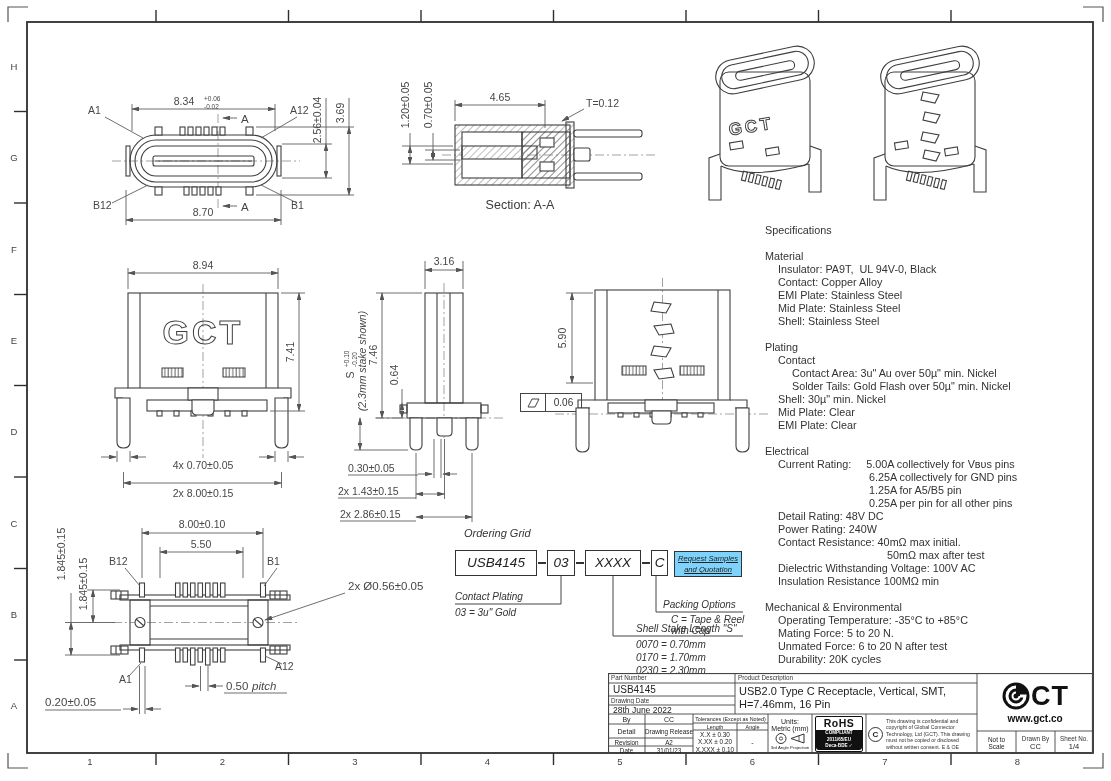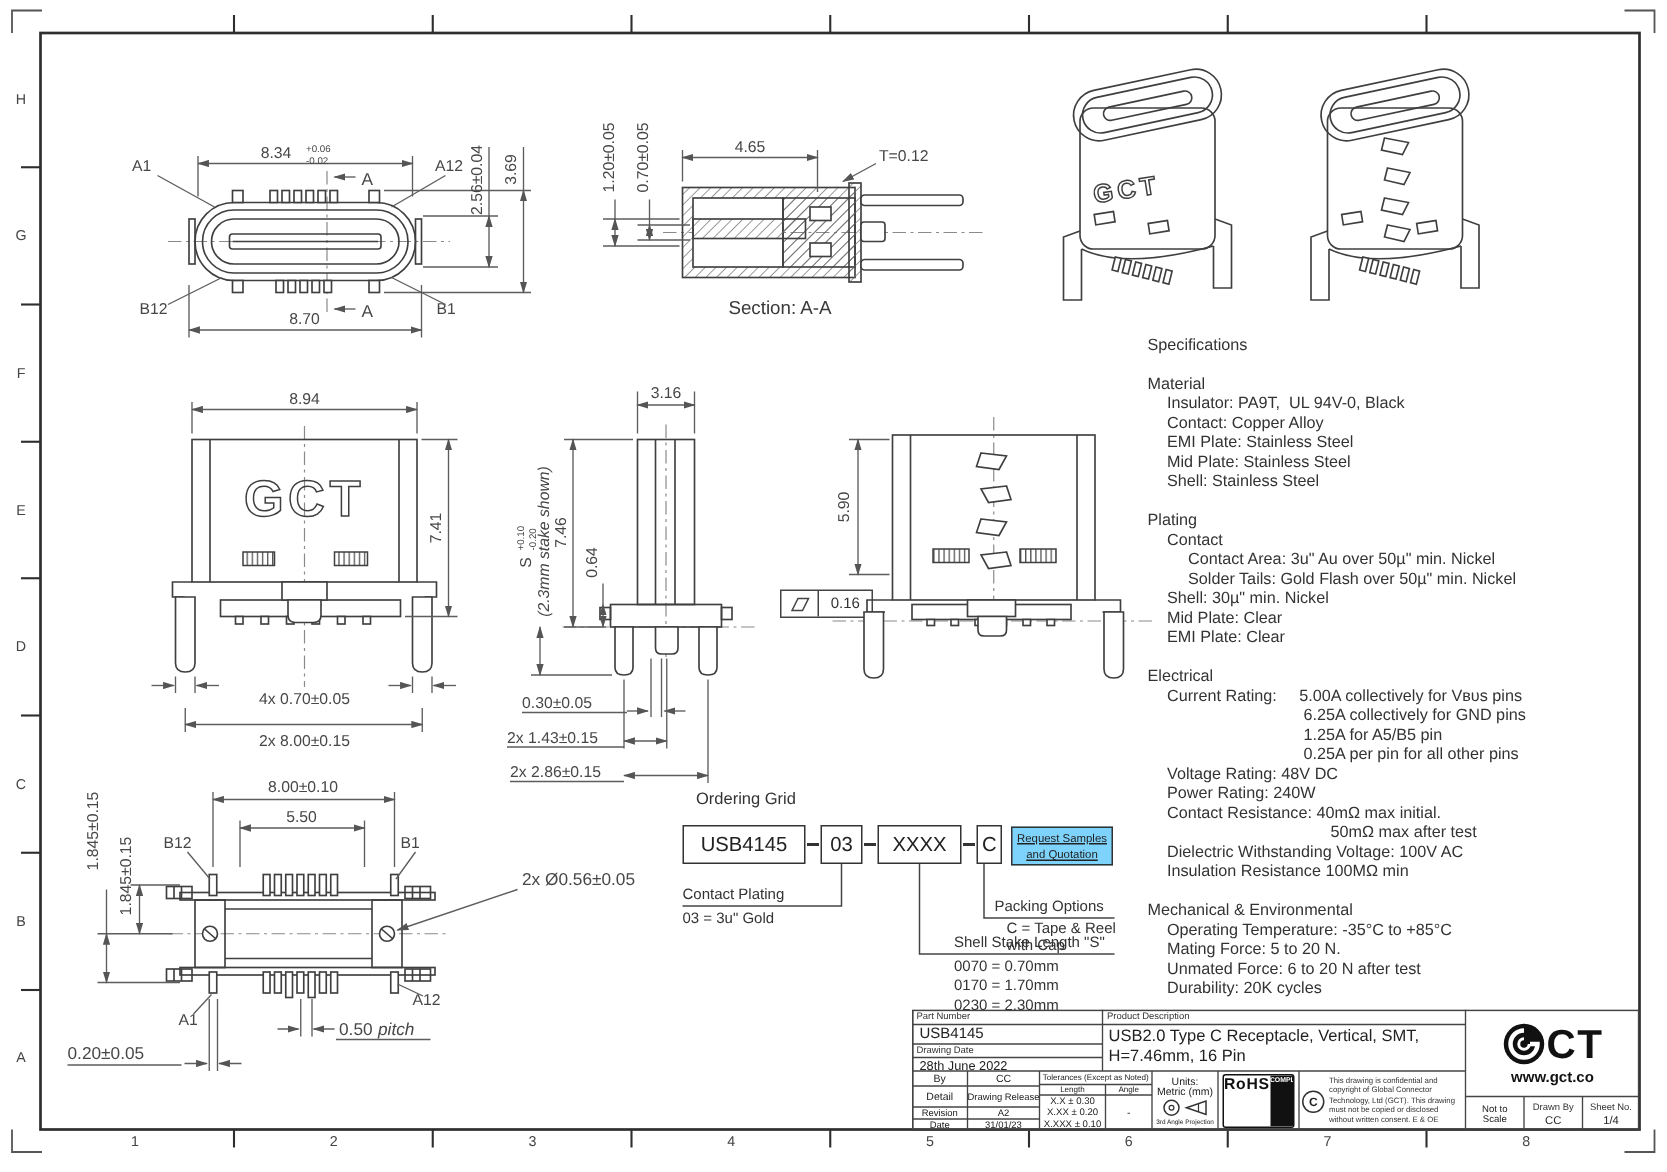--- a/index.html
+++ b/index.html
@@ -20,42 +20,42 @@
   text.outl{fill:none;stroke:#3f3f3f;stroke-width:1;font-weight:bold;letter-spacing:3px;}
   text.it{font-style:italic;}
   
   .row-label{position:absolute;left:6px;width:16px;text-align:center;font-size:9.5px;color:#444;}
   .col-label{position:absolute;width:20px;text-align:center;font-size:9.5px;color:#444;}
   
   .specs{position:absolute;left:765px;top:224px;width:330px;}
   .spec-line{font-size:10.8px;line-height:13px;white-space:pre;color:#333;}
   .i1{padding-left:13px;} .i2{padding-left:27px;} .i3{padding-left:104px;} .i4{padding-left:122px;}
   
-  .ordering{position:absolute;left:450px;top:523px;width:300px;height:158px;}
+  .ordering{position:absolute;left:450px;top:523px;width:300px;height:158px;font-style:italic;}
   .ord-lines{position:absolute;left:0;top:0;}
   .ord-title{position:absolute;left:14px;top:4px;font-size:11px;color:#333;}
   .ord-box{position:absolute;height:26px;line-height:24px;text-align:center;border:1.3px solid #333;
            box-sizing:border-box;background:#fff;font-size:13.5px;color:#222;}
   .ord-dash{position:absolute;height:2px;background:#333;}
   .ord-btn{position:absolute;left:224px;top:28px;width:68px;height:26px;border:1.2px solid #333;
            box-sizing:border-box;background:#7dd3fc;font-size:7.6px;line-height:11px;text-align:center;
            text-decoration:underline;color:#222;padding-top:1px;cursor:pointer;}
   .ord-lab{position:absolute;font-size:10px;color:#333;}
   .ord-text{font-size:10px;color:#333;line-height:13px;}
   
   .flat{position:absolute;left:520px;top:393px;width:62px;height:19px;border:1px solid #444;
         background:#fff;display:flex;box-sizing:border-box;}
   .flat .sym{width:24px;border-right:1px solid #444;display:flex;align-items:center;justify-content:center;}
   .flat .val{flex:1;text-align:center;font-size:10px;line-height:17px;color:#333;}
   
   .tb{position:absolute;left:608px;top:673px;width:485px;height:81px;font-size:7px;color:#222;}
   .tb .cell{position:absolute;box-sizing:border-box;overflow:hidden;}
   .tb-lab{font-size:6.3px;color:#333;}
   .rohs{width:46px;height:34px;border:1.3px solid #111;border-radius:2px;overflow:hidden;
-        display:flex;flex-direction:row;background:#fff;}
+        display:flex;flex-direction:column;background:#fff;}
   .rohs .t{font-size:10.5px;font-weight:bold;text-align:center;line-height:13px;color:#111;letter-spacing:0.5px;}
   .rohs .b{background:#111;color:#fff;font-size:4.6px;text-align:center;line-height:6.5px;font-weight:bold;}
   .ccirc{display:inline-block;width:13px;height:13px;border:1.3px solid #333;border-radius:50%;
          font-size:8px;font-weight:bold;text-align:center;line-height:13px;flex:none;}
   .copytxt{font-size:5.2px;line-height:6.4px;color:#333;}
   .center{display:flex;align-items:center;justify-content:center;text-align:center;}
   .colc{display:flex;flex-direction:column;align-items:center;justify-content:center;text-align:center;}
 </style>
 </head>
 <body>
@@ -397,21 +397,21 @@
       <line class="dim" x1="86" y1="274" x2="142" y2="274" marker-start="url(#ar)" marker-end="url(#ar)"></line>
     </g>
   </svg>
 
   <div class="flat">
     <span class="sym">
       <svg width="18" height="12">
           <path d="M4,10 L8,2 H15 L11,10 Z" fill="none" stroke="#444" stroke-width="1"></path>
         </svg>
     </span>
-    <span class="val">0.16</span>
+    <span class="val">0.06</span>
   </div>
 
   <svg class="view" style="left:540px;top:248px" width="238" height="218">
     <line class="cl" x1="122.5" y1="30" x2="122.5" y2="162"></line>
     <line class="cl" x1="15" y1="166" x2="228" y2="166"></line>
     <g>
       <rect class="ln" x="55" y="42" width="135" height="110"></rect>
       <line class="ln" x1="67" y1="42" x2="67" y2="152"></line>
       <line class="ln" x1="178" y1="42" x2="178" y2="152"></line>
       <path class="lnf" d="M114,54 l17,2 l-5,9 l-15,-2 z"></path>
@@ -591,21 +591,21 @@
       <div class="spec-line i2">Solder Tails: Gold Flash over 50µ" min. Nickel</div>
       <div class="spec-line i1">Shell: 30µ" min. Nickel</div>
       <div class="spec-line i1">Mid Plate: Clear</div>
       <div class="spec-line i1">EMI Plate: Clear</div>
       <div class="spec-line">&nbsp;</div>
       <div class="spec-line">Electrical</div>
       <div class="spec-line i1">Current Rating:     5.00A collectively for Vʙᴜs pins</div>
       <div class="spec-line i3">6.25A collectively for GND pins</div>
       <div class="spec-line i3">1.25A for A5/B5 pin</div>
       <div class="spec-line i3">0.25A per pin for all other pins</div>
-      <div class="spec-line i1">Voltage Rating: 48V DC</div>
+      <div class="spec-line i1">Detail Rating: 48V DC</div>
       <div class="spec-line i1">Power Rating: 240W</div>
       <div class="spec-line i1">Contact Resistance: 40mΩ max initial.</div>
       <div class="spec-line i4">50mΩ max after test</div>
       <div class="spec-line i1">Dielectric Withstanding Voltage: 100V AC</div>
       <div class="spec-line i1">Insulation Resistance 100MΩ min</div>
       <div class="spec-line">&nbsp;</div>
       <div class="spec-line">Mechanical &amp; Environmental</div>
       <div class="spec-line i1">Operating Temperature: -35°C to +85°C</div>
       <div class="spec-line i1">Mating Force: 5 to 20 N.</div>
       <div class="spec-line i1">Unmated Force: 6 to 20 N after test</div>

